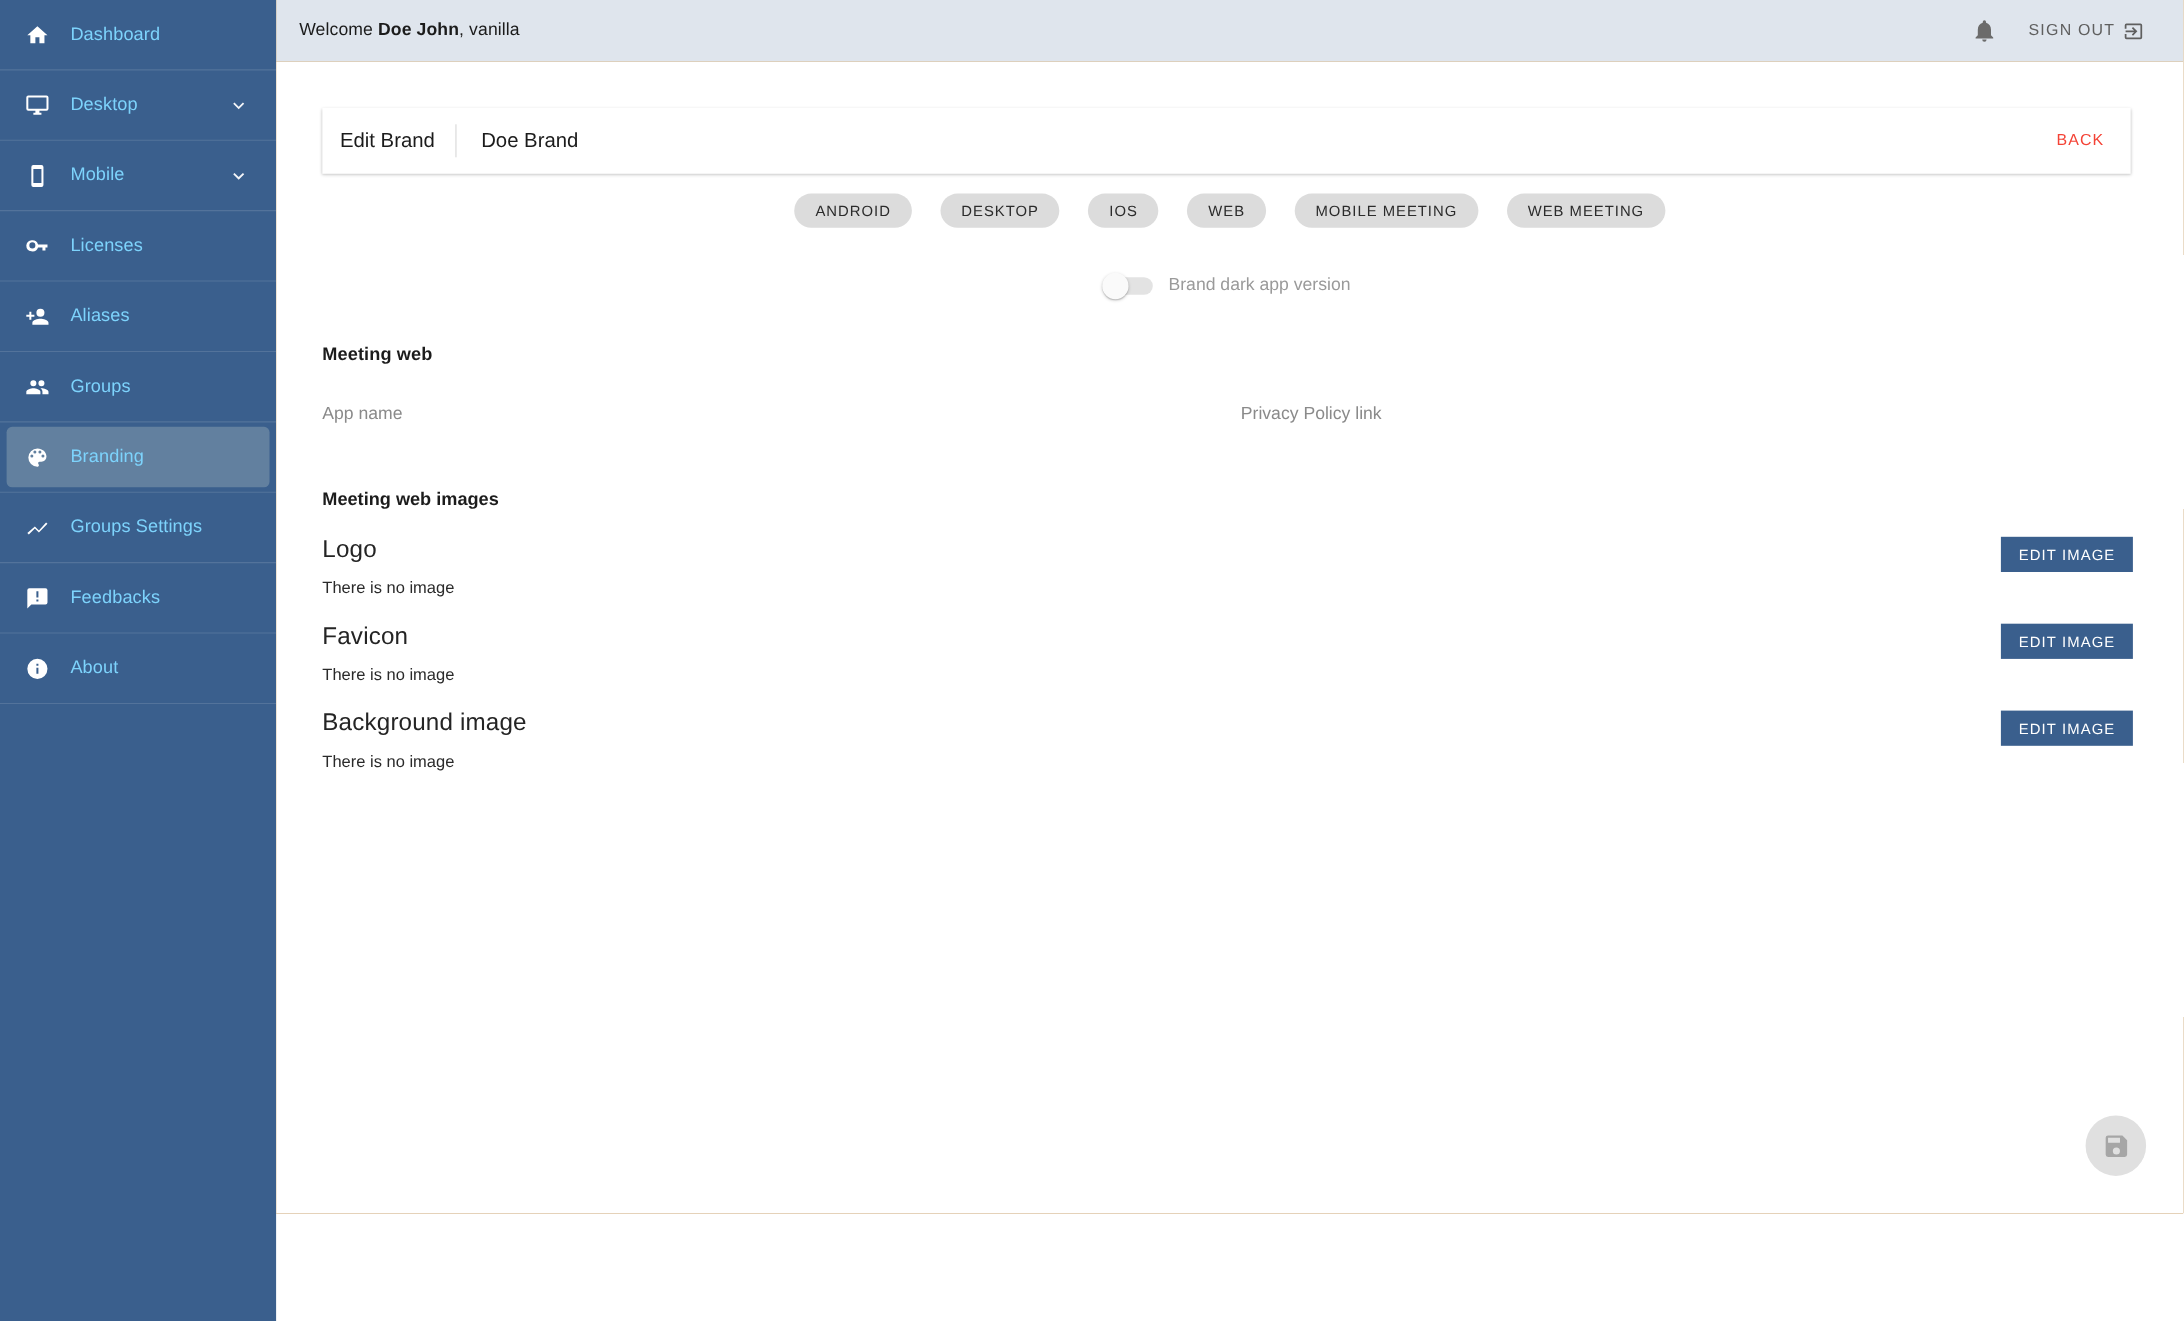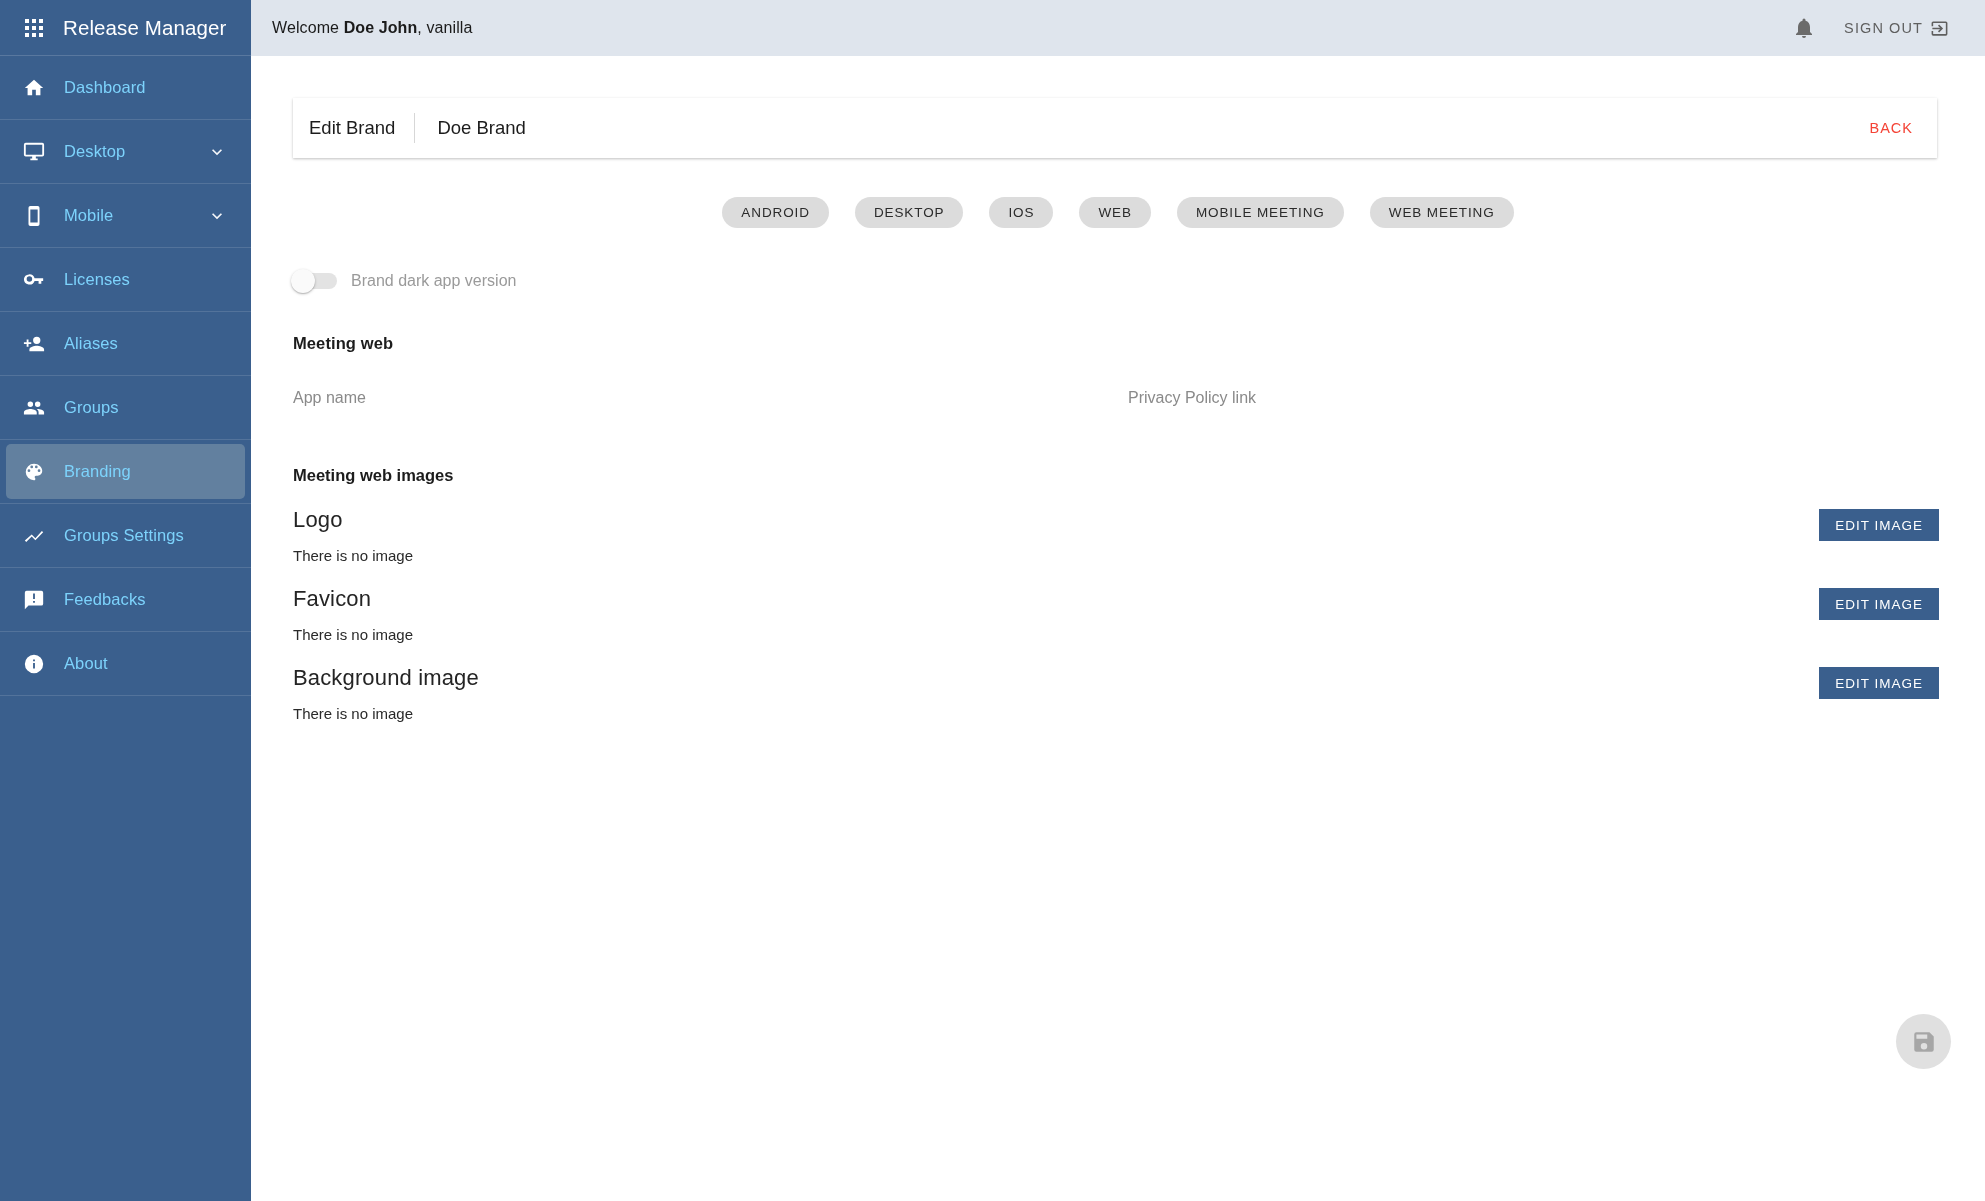--- a/index.html
+++ b/index.html
@@ -167,21 +167,21 @@
     font-size: 14.5px;
     letter-spacing: 1.0px;
     cursor: pointer;
   }
 
   .chips {
     display: flex;
     justify-content: center;
     align-items: center;
     gap: 26px;
-    margin-top: 39px;
+    margin-top: 18px;
   }
   .chip {
     background: #dcdcdc;
     color: #2b2b2b;
     border-radius: 17px;
     height: 31px;
     display: flex;
     align-items: center;
     padding: 0 19px;
     font-size: 13.5px;
@@ -190,20 +190,21 @@
     white-space: nowrap;
   }
 
   .body-pad { padding: 0 28px 0 24px; }
 
   .toggle-row {
     display: flex;
     align-items: center;
     gap: 14px;
     margin-top: 44px;
+    justify-content: center;
   }
   .switch {
     width: 44px; height: 16px;
     background: #e3e3e3;
     border-radius: 9px;
     position: relative;
     cursor: pointer;
     flex: 0 0 auto;
   }
   .switch .knob {
@@ -286,34 +287,20 @@
     cursor: default;
   }
   .fab svg { display:block; fill:#a6a6a6; }
 </style>
 </head>
 <body>
 
 <div class="app">
 
   <aside class="sidebar">
-    <div class="brand">
-      <span class="apps-icon">
-        <i></i>
-          <i></i>
-          <i></i>
-          <i></i>
-          <i></i>
-          <i></i>
-          <i></i>
-          <i></i>
-          <i></i>
-      </span>
-      <span class="brand-title">Release Manager</span>
-    </div>
 
     <nav class="nav">
 
       <div class="nav-item">
         <span class="ico">
           <svg width="22" height="22" viewBox="0 0 24 24">
               <path d="M10 20v-6h4v6h5v-8h3L12 3 2 12h3v8z"></path>
             </svg>
         </span>
         <span class="nav-label">Dashboard</span>

